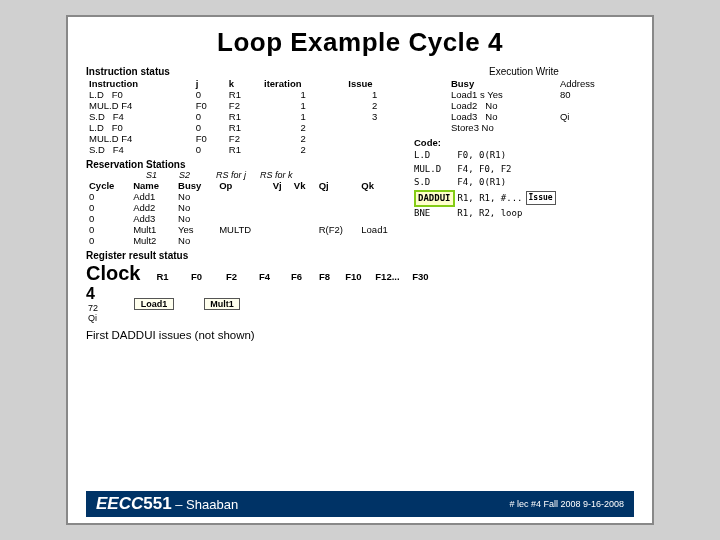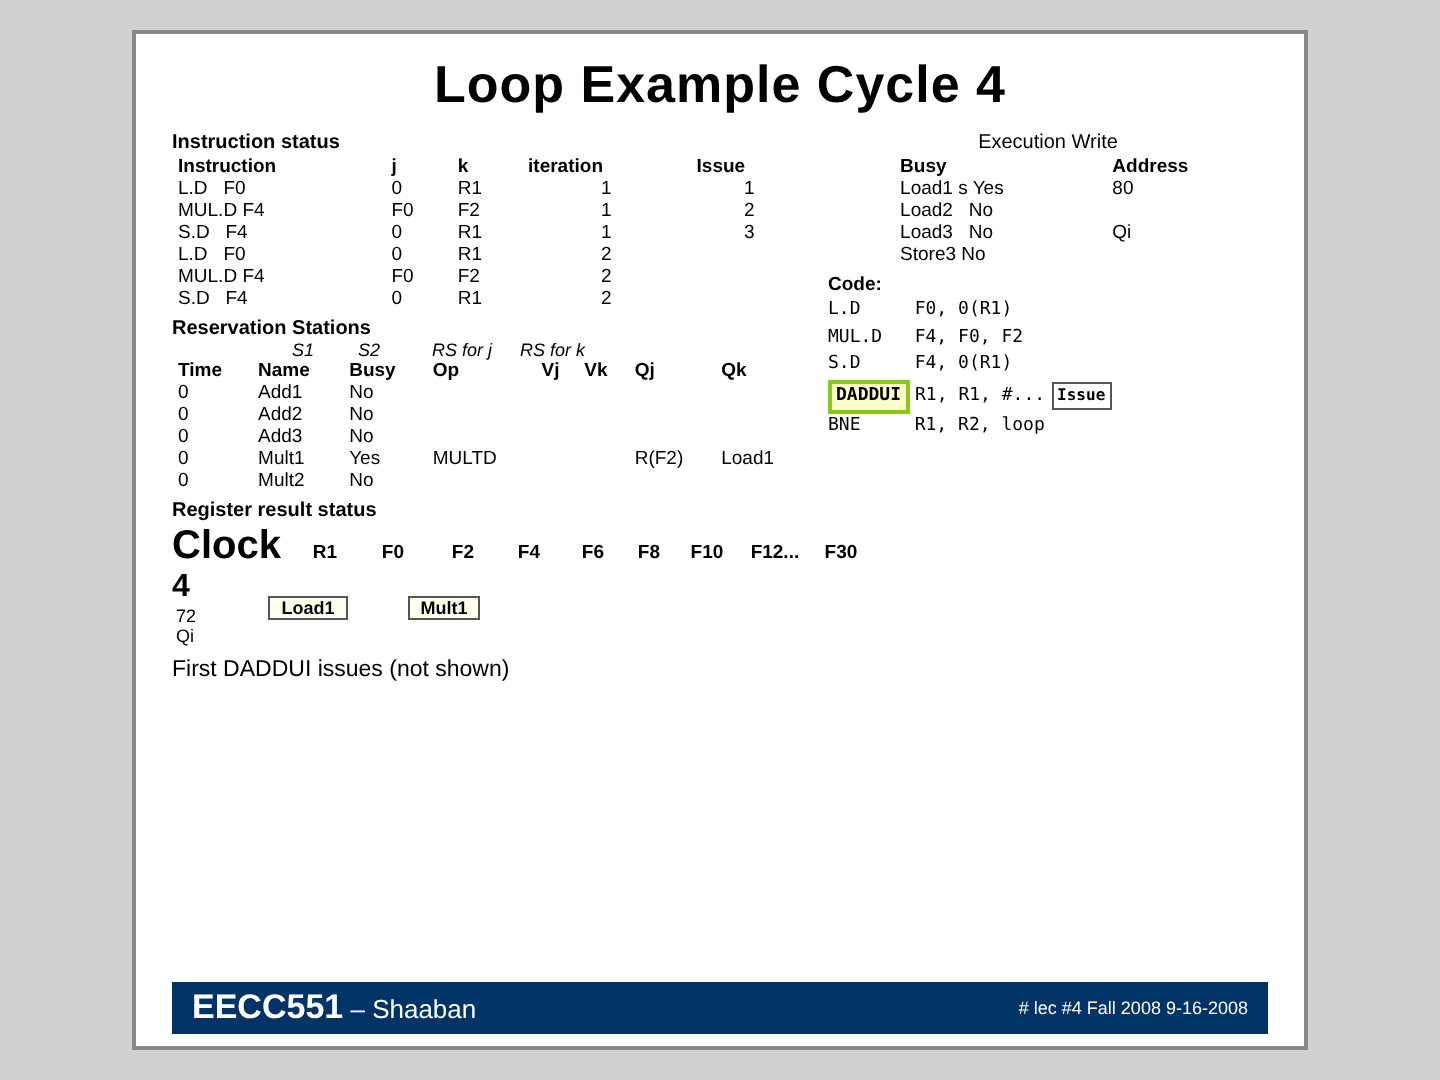--- a/index.html
+++ b/index.html
@@ -124,21 +124,21 @@
         <span style="font-size:10px; font-weight:bold;">Reservation Stations</span>
         <div style="display:flex; gap:4px; font-size:9px; font-style:italic; margin-left:60px;">
           <span>S1</span>
           <span style="margin-left:18px;">S2</span>
           <span style="margin-left:22px;">RS for j</span>
           <span style="margin-left:10px;">RS for k</span>
         </div>
         <table style="font-size:9.5px;">
           <tbody>
               <tr>
-            <td style="font-weight:bold;">Time</td>
+            <td style="font-weight:bold;">Cycle</td>
             <td style="font-weight:bold;">Name</td>
             <td style="font-weight:bold;">Busy</td>
             <td style="font-weight:bold;">Op</td>
             <td style="font-weight:bold;">Vj</td>
             <td style="font-weight:bold;">Vk</td>
             <td style="font-weight:bold;">Qj</td>
             <td style="font-weight:bold;">Qk</td>
           </tr>
           <tr>
             <td>0</td>
@@ -243,21 +243,21 @@
 
       <div style="font-size:10px; margin-bottom:1px; text-align:center;">
         <span>Execution</span>&nbsp;<span>Write</span>
       </div>
 
       <table style="font-size:9.5px; width:100%;">
         <tbody>
             <tr>
           <td colspan="3"></td>
           <td style="font-weight:bold;">Busy</td>
-          <td style="font-weight:bold;">Address</td>
+          <td style="font-weight:normal;">Address</td>
         </tr>
         <tr>
           <td></td>
               <td></td>
               <td></td>
           <td>Load1 s Yes</td>
               <td>80</td>
         </tr>
         <tr>
           <td></td>
@@ -295,17 +295,17 @@
             <span style="border:1px solid #555; background:#fff; padding:0 2px; font-size:8px; font-weight:bold;">Issue</span>
           </div>
           <div>BNE &nbsp;&nbsp;&nbsp; R1, R2, loop</div>
         </div>
       </div>
     </div>
   </div>
 
   <div class="footer-bar">
     <div>
-      <span style="font-size:17px; font-weight:bold;">EECC</span><span style="font-size:17px; font-weight:bold;">551</span><span style="font-size:13px;"> – Shaaban</span>
+      <span style="font-size:17px; font-weight:bold;font-style:italic;">EECC</span><span style="font-size:17px; font-weight:bold;">551</span><span style="font-size:13px;"> – Shaaban</span>
     </div>
     <div style="font-size:9px; text-align:right;"># lec #4  Fall 2008   9-16-2008</div>
   </div>
 </div>
 
 </body></html>

